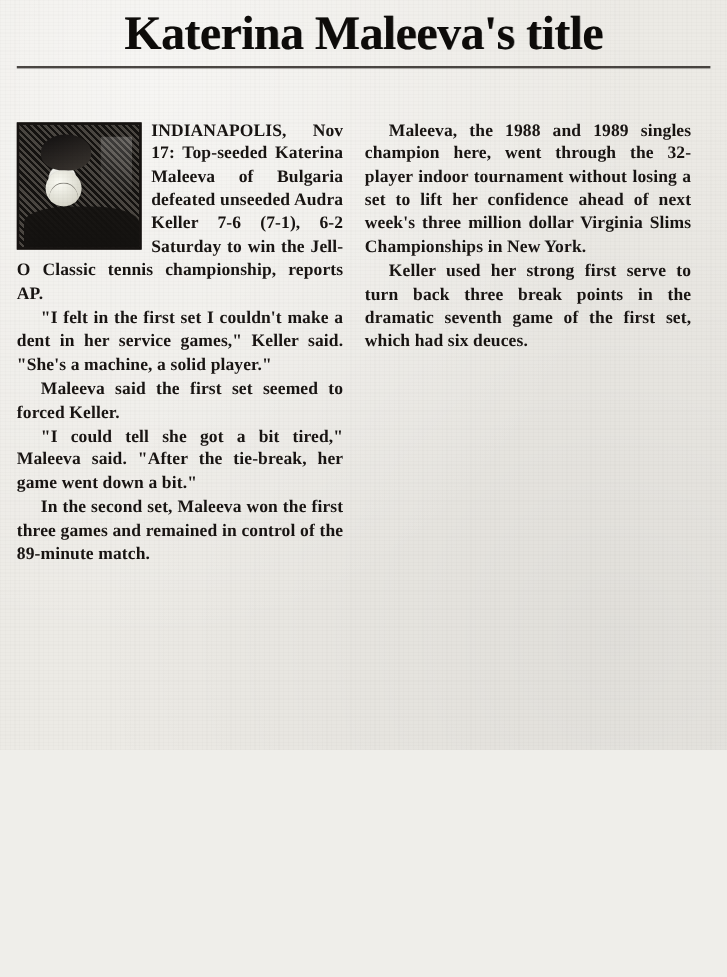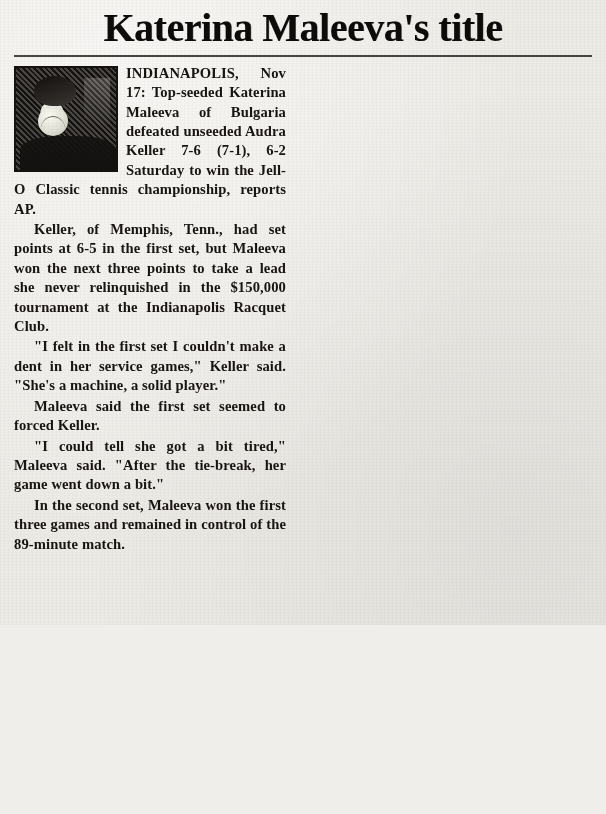--- a/index.html
+++ b/index.html
@@ -54,20 +54,21 @@
     opacity: 0.85;
   }
   .columns {
     display: flex;
     gap: 18px;
     height: 735px;
   }
   .col {
     width: 272px;
     position: relative;
+    margin-top: 36px;
   }
   p.body {
     font-family: "Liberation Serif", serif;
     font-size: 14.6px;
     line-height: 1.33;
     text-align: justify;
     text-justify: inter-word;
     margin: 0 0 1px 0;
     text-indent: 20px;
     font-weight: bold;
@@ -162,24 +163,25 @@
     <div class="col">
       <div class="photo-wrap">
         <div class="photo">
           <div class="head"></div>
           <div class="ball"></div>
           <div class="shoulder"></div>
           <div class="glint"></div>
         </div>
       </div>
       <p class="body noindent lede">INDIANAPOLIS, Nov 17: Top-seeded Katerina Maleeva of Bulgaria defeated unseeded Audra Keller 7-6 (7-1), 6-2 Saturday to win the Jell-O Classic tennis championship, reports AP.</p>
-      <p class="body">Keller, of Memphis, Tenn., had set points at 6-5 in the first set, but Maleeva won the next three points to take a lead she never relinquished in the $150,000 tournament at the Indianapolis Racquet Club.</p>
       <p class="body">"I felt in the first set I couldn't make a dent in her service games," Keller said. "She's a machine, a solid player."</p>
       <p class="body">Maleeva said the first set seemed to forced Keller.</p>
       <p class="body">"I could tell she got a bit tired," Maleeva said. "After the tie-break, her game went down a bit."</p>
       <p class="body">In the second set, Maleeva won the first three games and remained in control of the 89-minute match.</p>
     </div>
 
     <div class="col">
+      <p class="body">Maleeva, the 1988 and 1989 singles champion here, went through the 32-player indoor tournament without losing a set to lift her confidence ahead of next week's three million dollar Virginia Slims Championships in New York.</p>
+      <p class="body">Keller used her strong first serve to turn back three break points in the dramatic seventh game of the first set, which had six deuces.</p>
     </div>
 
   </div>
 </div>
 
 </body></html>

